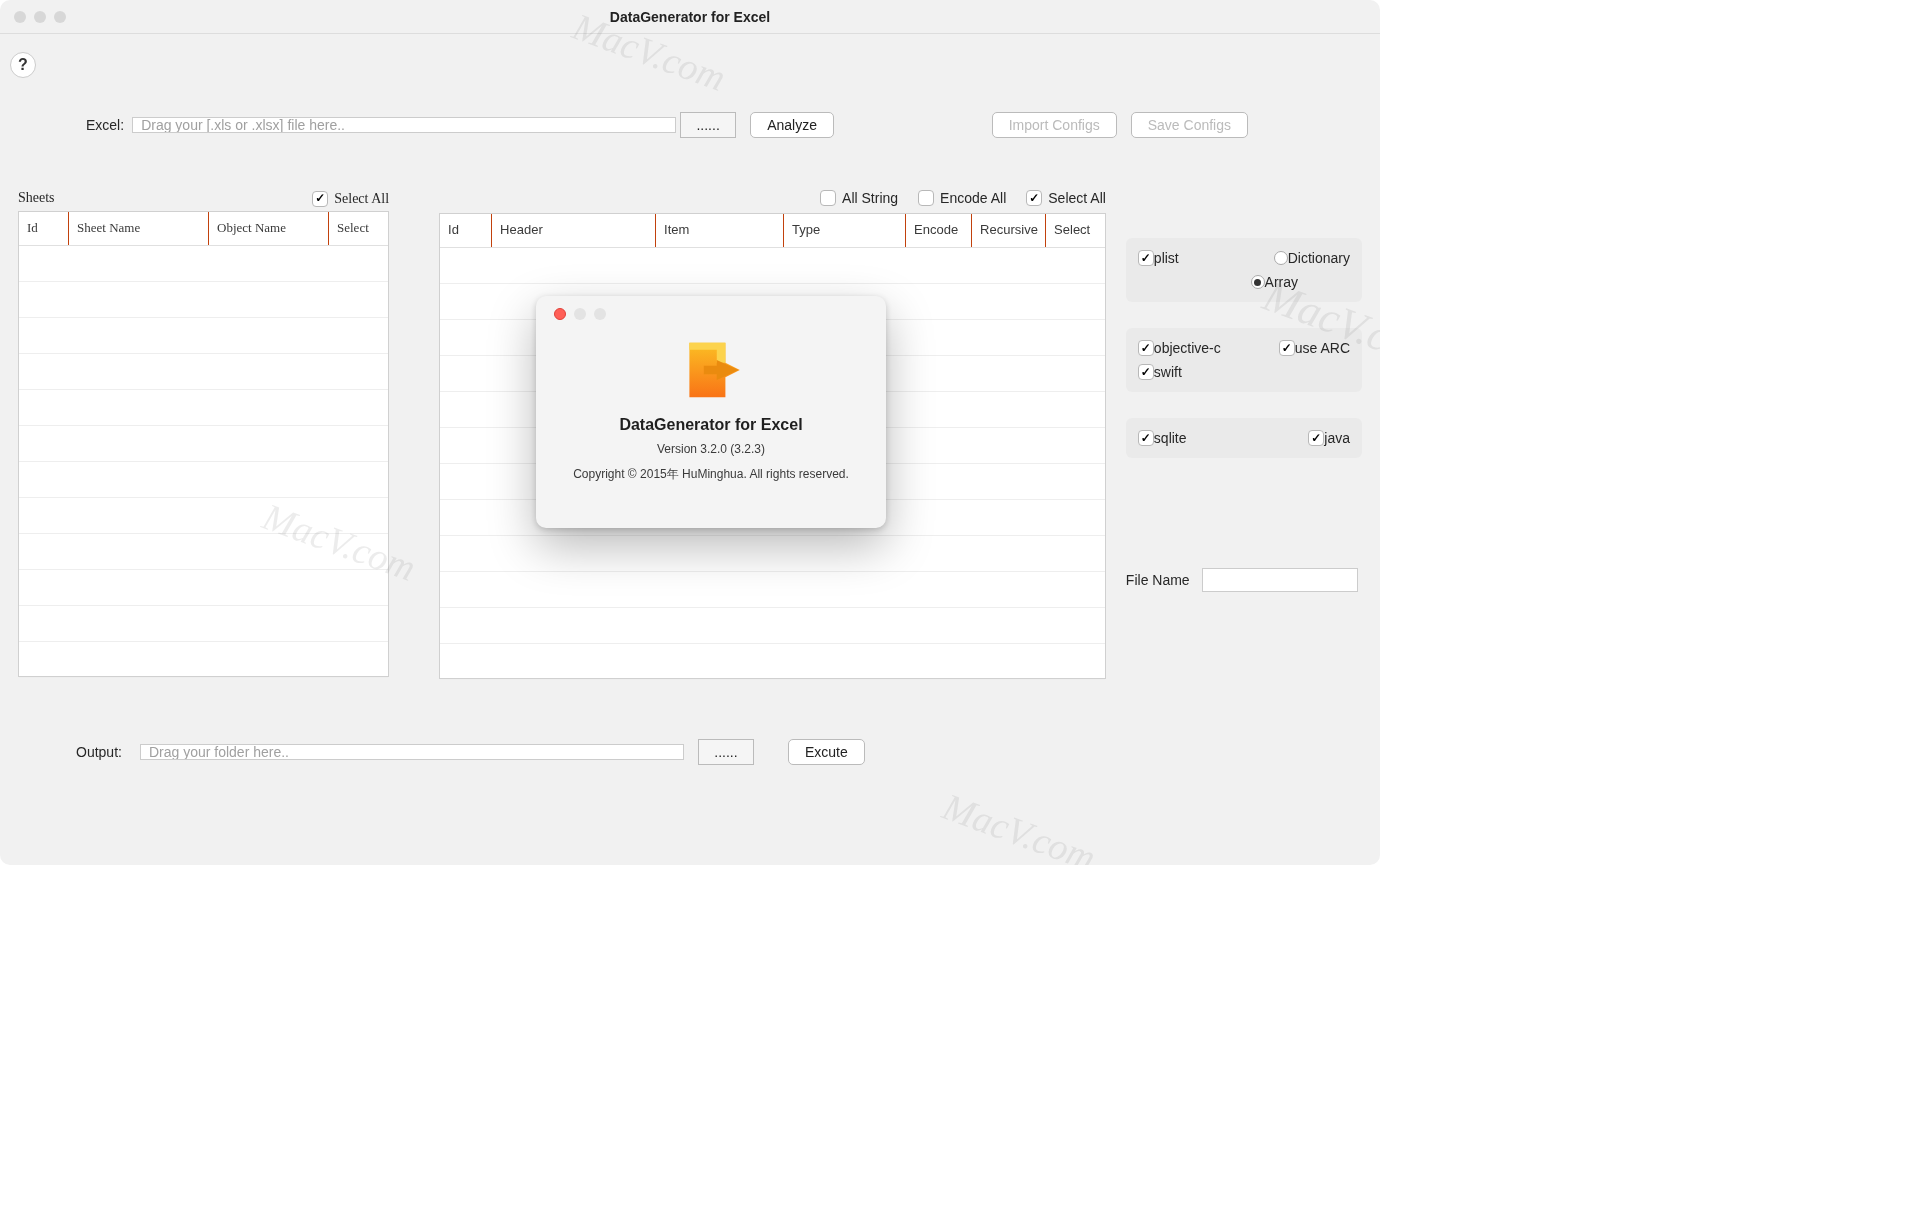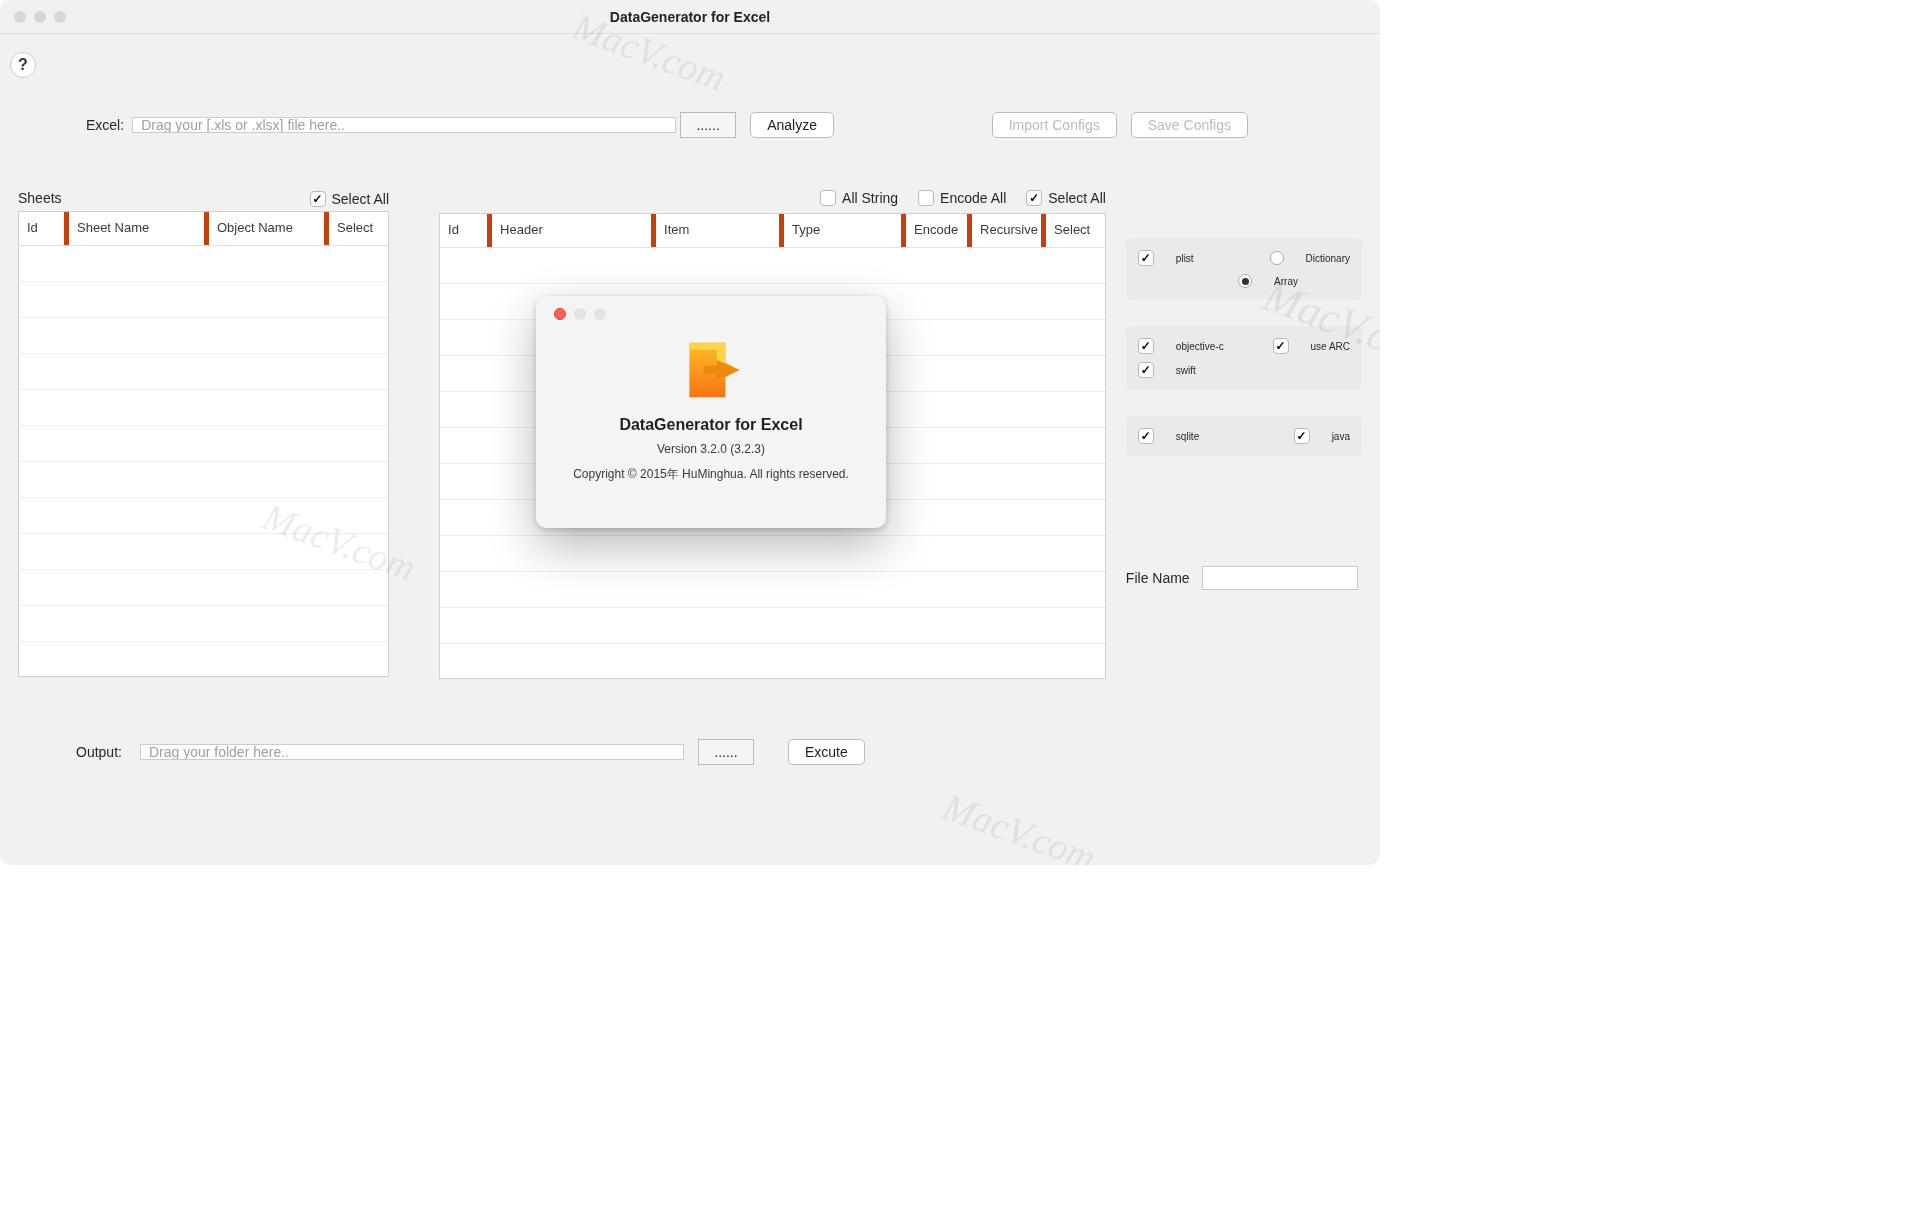--- a/index.html
+++ b/index.html
@@ -74,21 +74,21 @@
       background: #fff; border: 1px solid #bbb; border-radius: 5px;
       cursor: pointer; font-family: inherit;
     }
     .btn.browse { width: 56px; padding: 0; border-radius: 0; background: #f5f5f5; }
     .btn.disabled { color: #bbb; cursor: default; }
     .inline-gap { display: inline-block; width: 6px; }
     .config-btns { margin-left: auto; display: flex; gap: 14px; margin-right: 114px; }
     .middle {
       display: flex; gap: 10px; padding: 44px 18px 8px 18px;
     }
-    .sheets-col { width: 374px; }
+    .sheets-col { width: 374px; font-family: Liberation Serif, serif; }
     .fields-col { width: 672px; margin-left: 40px; }
     .side-panel { width: 238px; margin-left: 10px; padding-top: 48px; }
     .table-header-row {
       display: flex; align-items: baseline; justify-content: space-between;
       margin-bottom: 4px;
     }
     .tbl-title { font-size: 14px; color: #272727; font-weight: 400; }
     .checks { display: flex; gap: 20px; align-items: center; }
     .check-item { display: flex; align-items: flex-start; gap: 6px; font-size: 14px; color: #272727; }
     .mac-check {
@@ -98,33 +98,33 @@
     }
     .mac-check.checked { background: #fff; }
     .mac-check.checked::after { content: "✓"; font-size: 12px; font-weight: 700; color: #000; }
     .table {
       background: #fff; border: 1px solid #d0d0d0; height: 466px;
     }
     .thead {
       display: flex; height: 34px; border-bottom: 1px solid #e0e0e0;
     }
     .th {
-      font-size: 13px; color: #3a3a3a; padding: 8px 8px; border-right: 5px solid #c2410c;
+      font-size: 13px; color: #3a3a3a; padding: 8px 8px; border-right: 1px solid #c2410c;
       text-align: left;
     }
     .tbody { height: 432px; }
     .trow {
       height: 36px; border-bottom: 1px solid #eee;
     }
     .option-group {
       background: #eaeaea; border-radius: 6px; padding: 12px 12px; margin-bottom: 26px;
     }
     .og-row { display: flex; align-items: center; justify-content: space-between; gap: 10px; margin-bottom: 8px; }
     .og-row:last-child { margin-bottom: 0; }
-    .og-item { display: flex; align-items: center; gap: 22px; font-size: 10px; color: #272727; }
+    .og-item { display: flex; align-items: center; gap: 0; font-size: 14px; color: #272727; }
     .radio {
       width: 14px; height: 14px; border: 1px solid #aaa; border-radius: 50%;
       display: inline-flex; align-items: center; justify-content: center; background: #fff;
       cursor: pointer;
     }
     .radio.selected::after { content: ""; width: 7px; height: 7px; background: #333; border-radius: 50%; }
     .file-name-row {
       display: flex; align-items: center; gap: 8px; margin-top: 110px;
     }
     .file-name-input {

